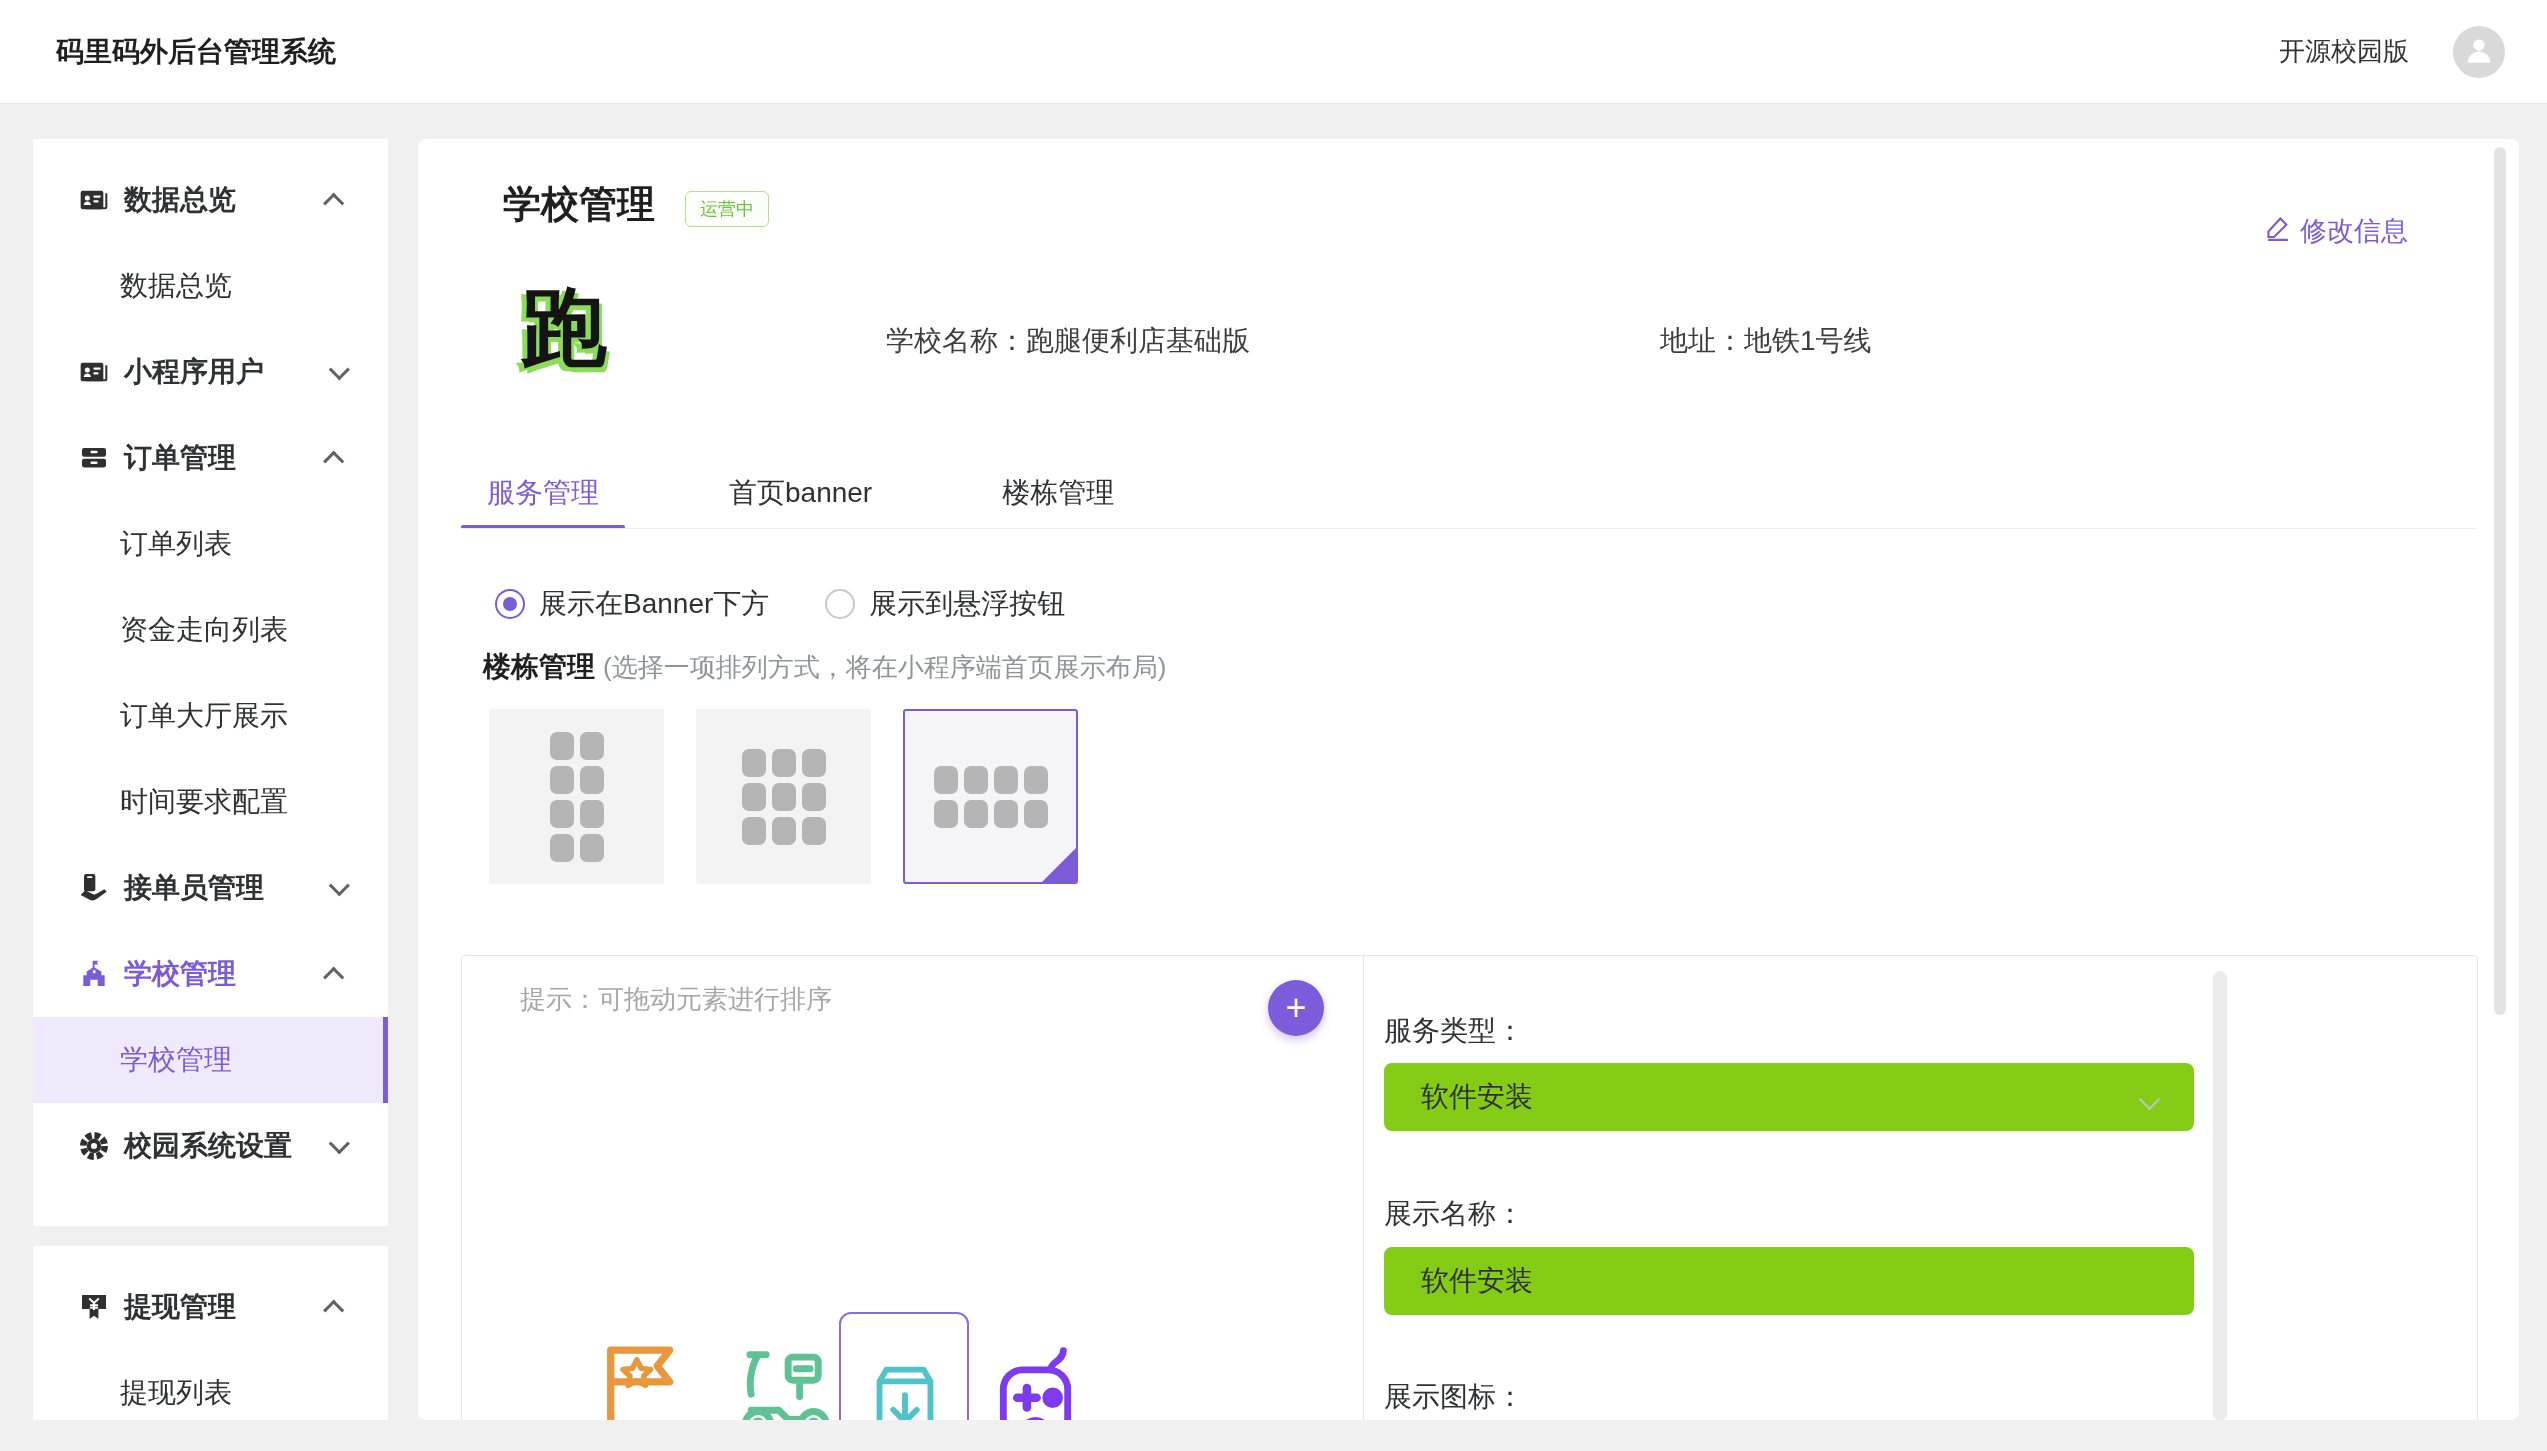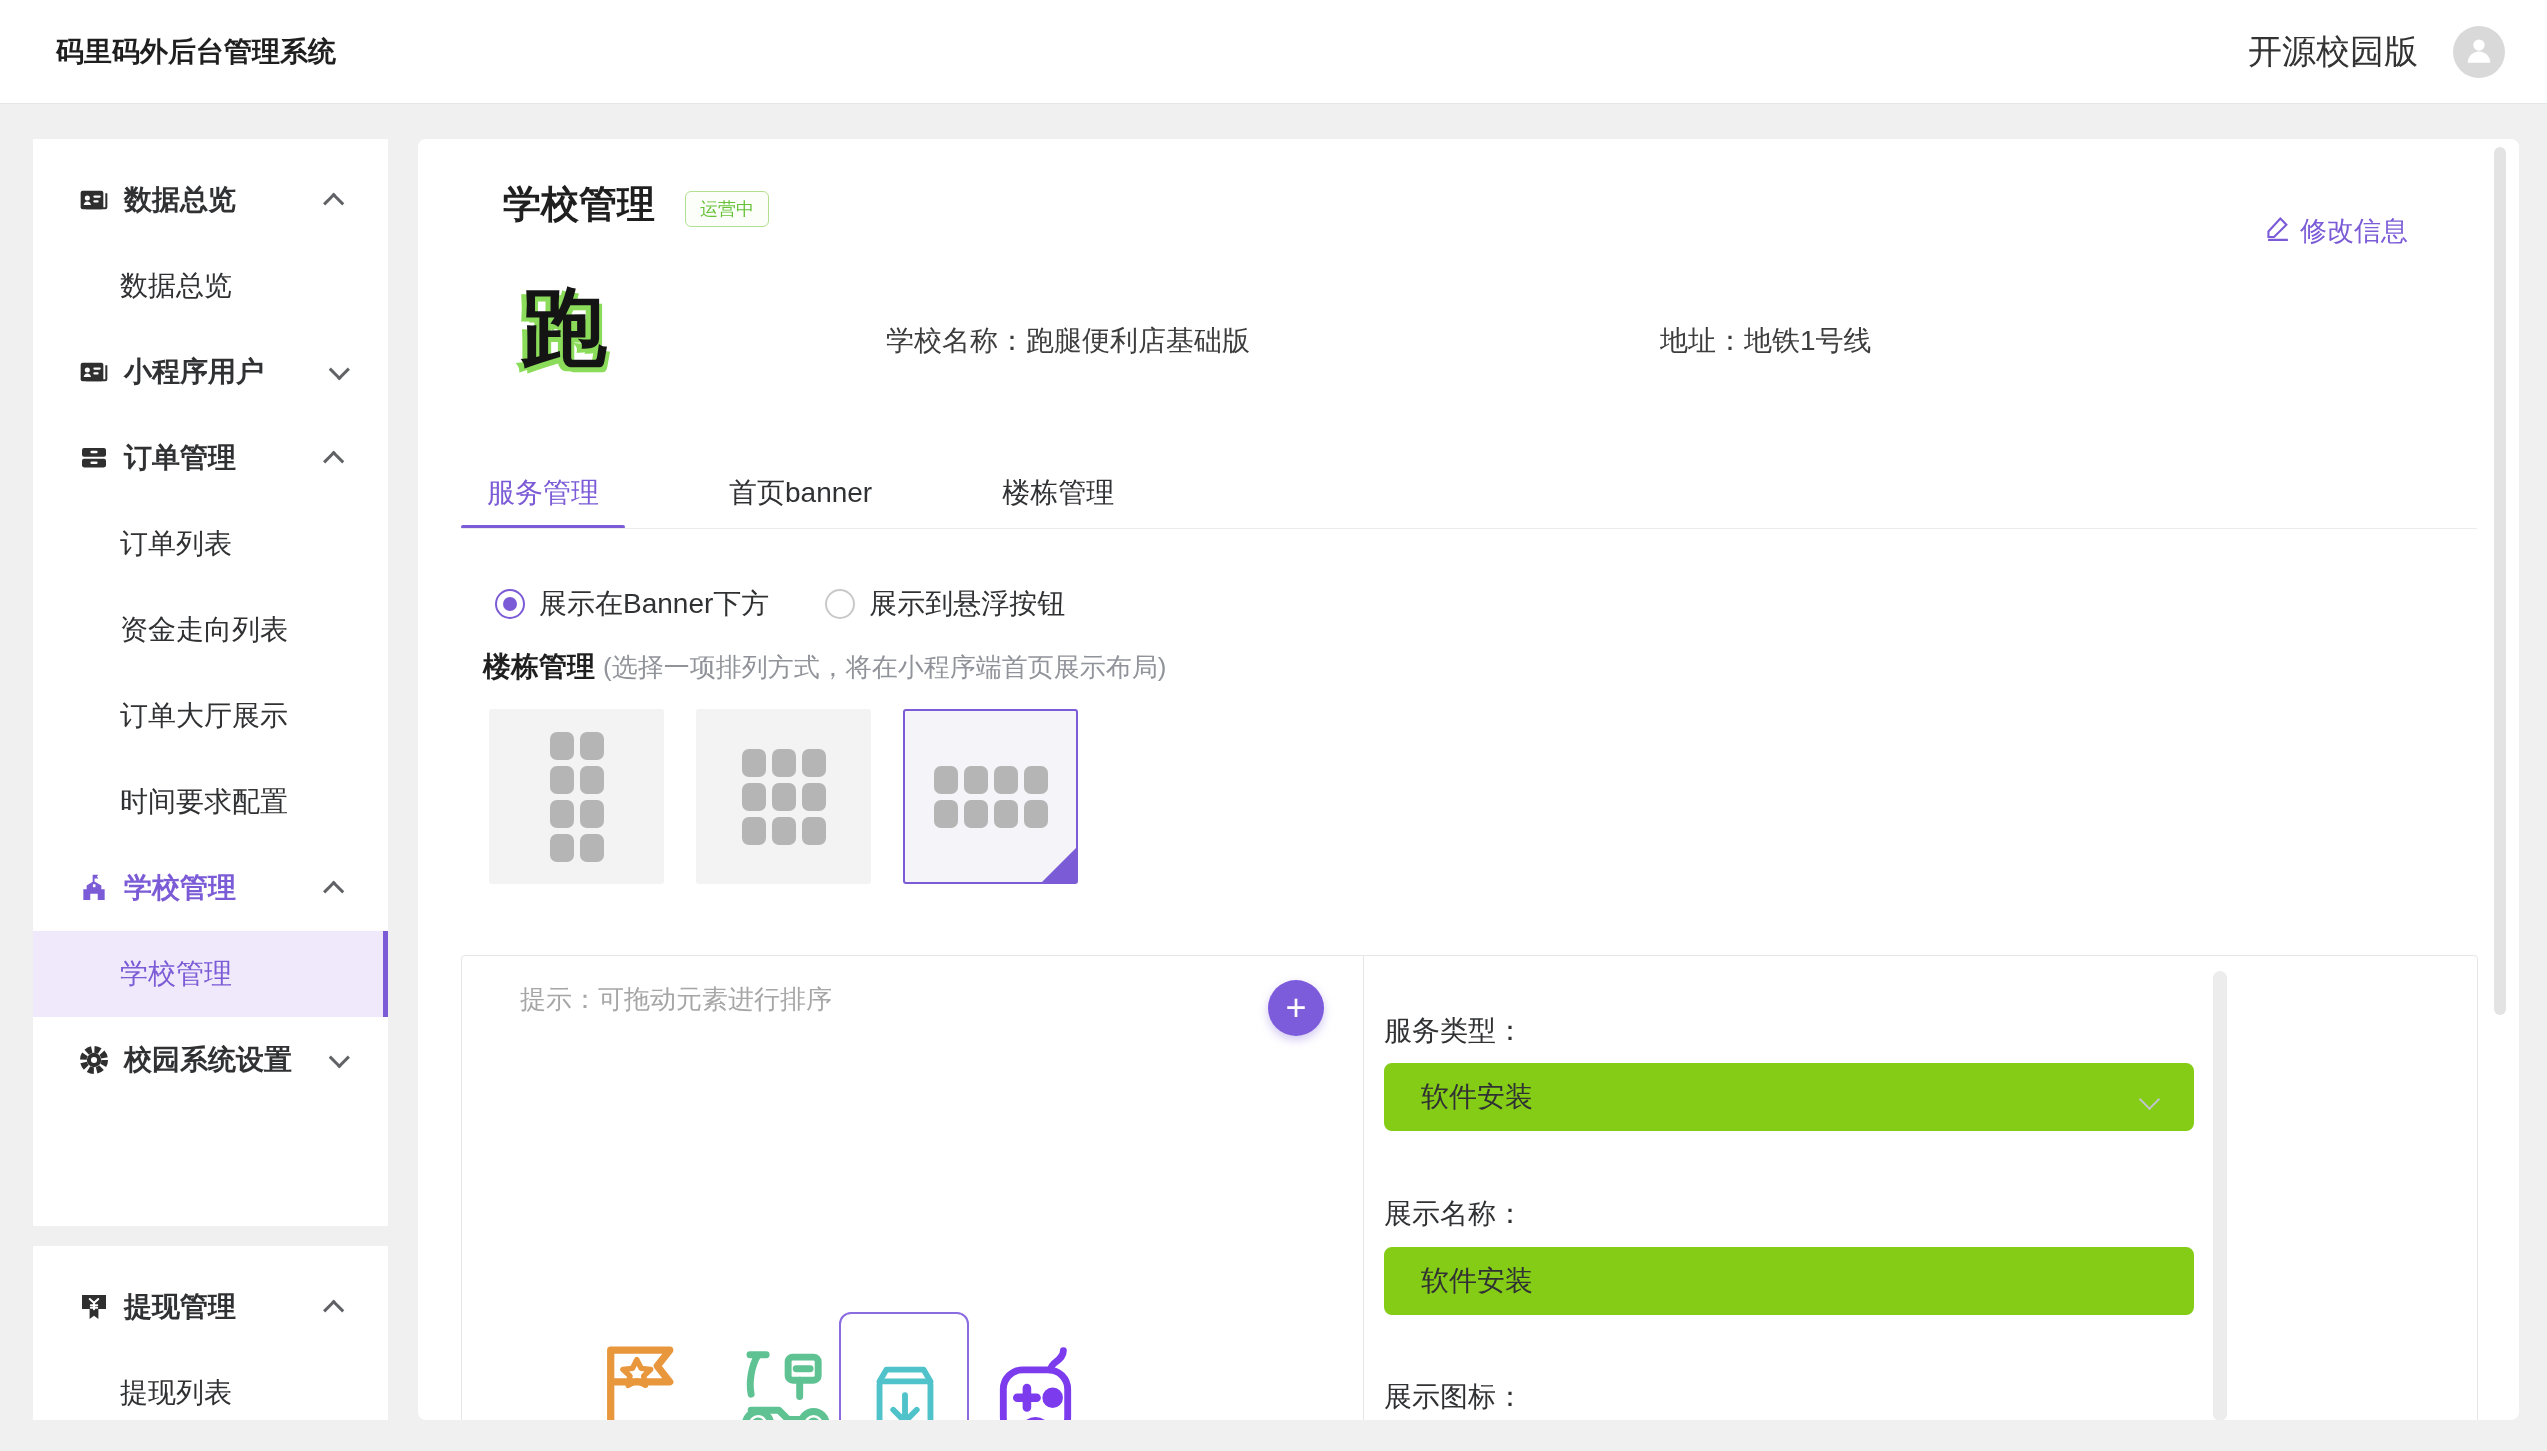--- a/index.html
+++ b/index.html
@@ -2,21 +2,21 @@
 <html><head>
 <meta charset="utf-8">
 <style>
   * { margin:0; padding:0; box-sizing:border-box; }
   body { background:#f0f0f0; font-family:"Liberation Sans","DejaVu Sans",sans-serif; }
   .page { position:relative; width:2547px; height:1452px; background:#f0f0f0; overflow:hidden; }
 
   
   .header { position:absolute; left:0; top:0; width:2547px; height:103px; background:#fff; box-shadow:0 1px 0 rgba(0,0,0,.04); }
   .app-title { position:absolute; left:56px; top:0; height:103px; line-height:103px; font-size:28px; font-weight:700; color:#1f1f1f; }
-  .edition { position:absolute; right:129px; top:0; height:130px; line-height:103px; font-size:34px; color:#333; }
+  .edition { position:absolute; right:138px; top:0; height:130px; line-height:103px; font-size:26px; color:#333; }
   .avatar { position:absolute; right:42px; top:26px; width:52px; height:52px; border-radius:50%; background:#d9d9d9; display:flex; align-items:center; justify-content:center; }
   .avatar svg { width:34px; height:34px; }
 
   
   .sidebar, .sidebar2 { position:absolute; left:33px; width:355px; background:#fff; }
   .sidebar  { top:139px; height:1087px; padding-top:18px; }
   .sidebar2 { top:1246px; height:174px; padding-top:18px; overflow:hidden; }
   .mi { position:relative; height:86px; display:flex; align-items:center; cursor:pointer; }
   .mi .ic { width:32px; height:32px; margin-left:45px; color:#2f2f2f; flex:0 0 auto; display:flex; align-items:center; justify-content:center; }
   .mi .ic svg { width:32px; height:32px; }
@@ -152,20 +152,31 @@
     </div>
     <div class="mi sub">
       <span class="lbl">资金走向列表</span>
     </div>
     <div class="mi sub">
       <span class="lbl">订单大厅展示</span>
     </div>
     <div class="mi sub">
       <span class="lbl">时间要求配置</span>
     </div>
+    <div class="mi">
+      <span class="ic">
+          <svg viewBox="0 0 24 24" fill="currentColor">
+            <rect x="4.5" y="1.5" width="8.5" height="13" rx="1.6"></rect>
+            <rect x="6.8" y="3.2" width="4" height="1.3" rx=".65" fill="#fff"></rect>
+            <path d="M2 17.2l6.8 3.6c1.6.85 3.6.6 5.1-.55l7.6-5.4-1.7-2-5.9 3.5c-1 .6-2.3.62-3.3.03L5.4 13.6z"></path>
+          </svg>
+        </span>
+      <span class="lbl">接单员管理</span>
+      <span class="chev down"></span>
+    </div>
     <div class="mi hl">
       <span class="ic">
           <svg viewBox="0 0 24 24" fill="currentColor">
             <path d="M11 2h4.2l-1 1.4 1 1.4H12.4v2.3l5.1 3V13H20v8h-5.2v-4.6H9.2V21H4v-8h2.5v-2.9l4.5-2.7z"></path>
             <rect x="11.2" y="9.2" width="1.9" height="2.2" fill="#fff"></rect>
           </svg>
         </span>
       <span class="lbl">学校管理</span>
       <span class="chev up"></span>
     </div>

